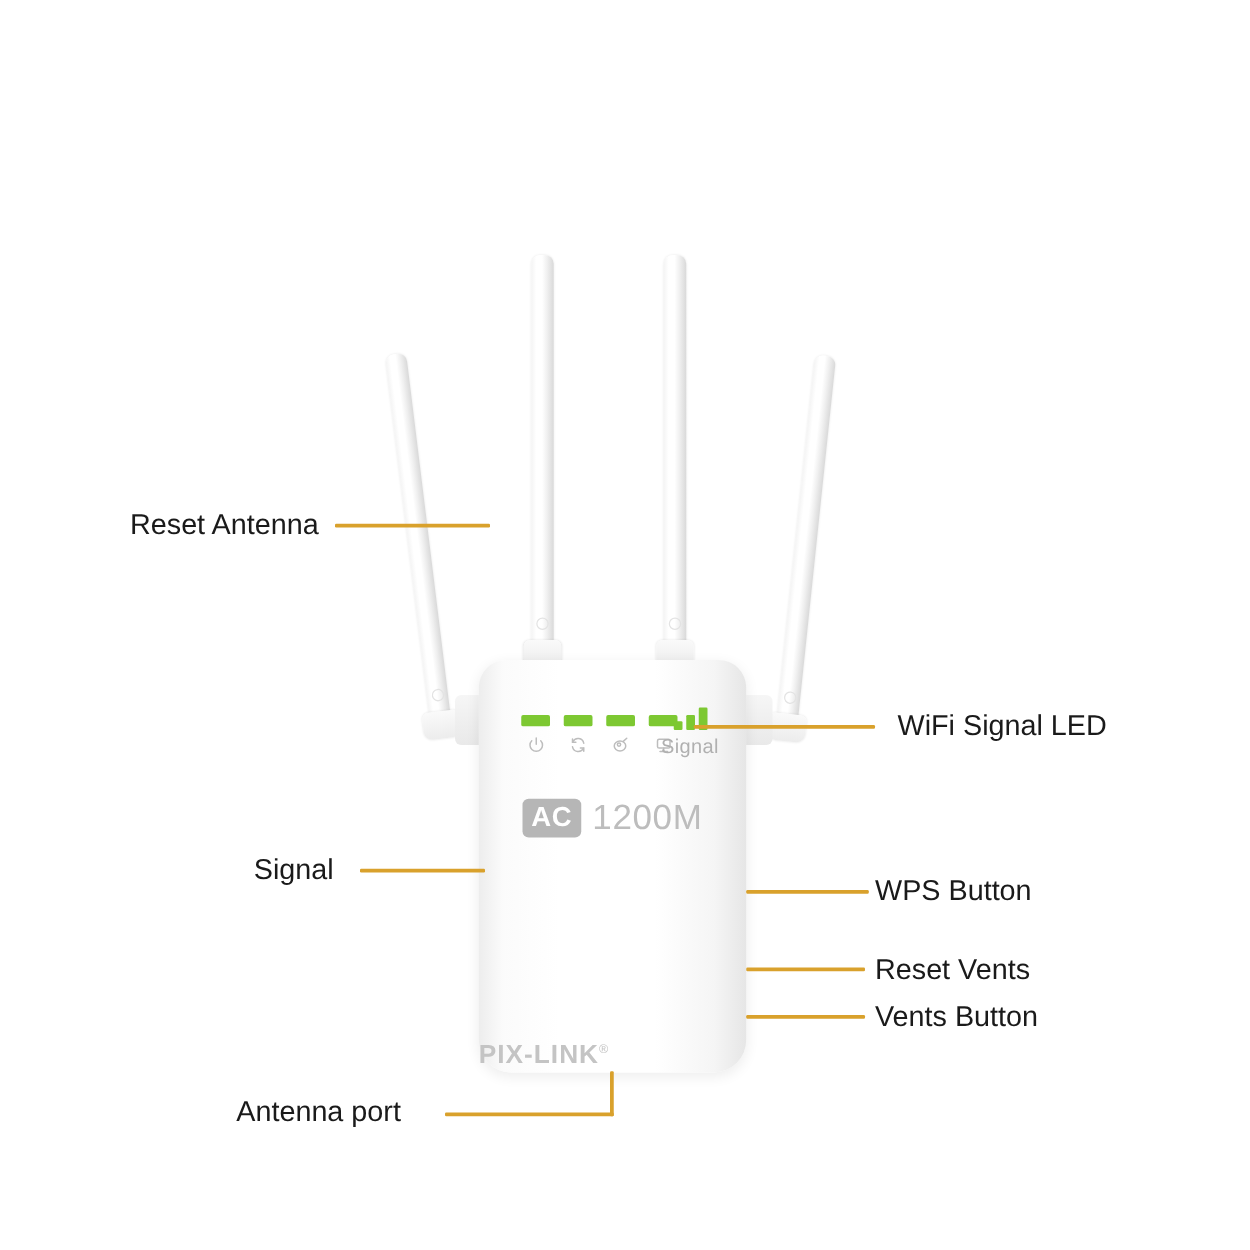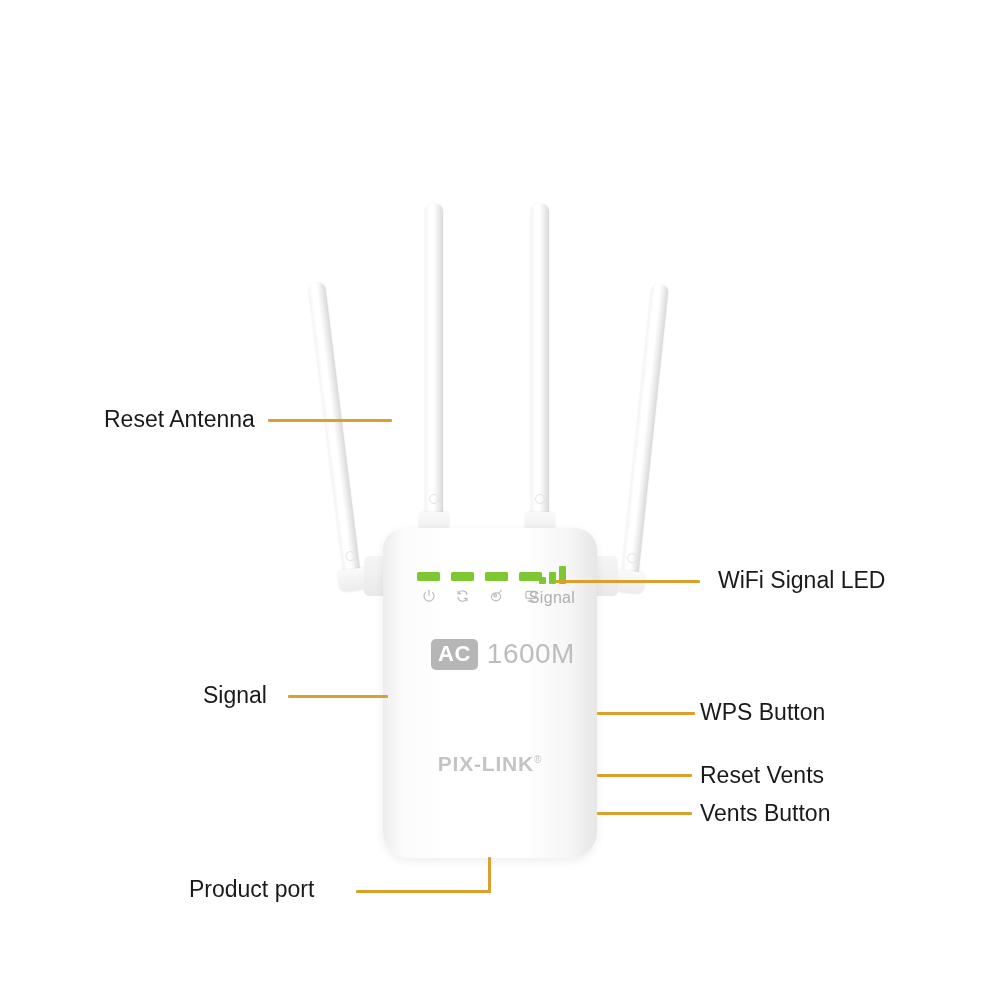--- a/index.html
+++ b/index.html
@@ -140,21 +140,21 @@
   .signal-label {
     margin-top: 5px;
     font-size: 16px;
     color: #b0b0b0;
     letter-spacing: 0.3px;
   }
 
   
   .ac-line {
     position: absolute;
-    left: 396px;
+    left: 383px;
     top: 638px;
     width: 214px;
     display: flex;
     align-items: center;
     justify-content: center;
     gap: 9px;
   }
   .ac-badge {
     background: #b6b6b6;
     color: #ffffff;
@@ -168,23 +168,23 @@
   .ac-speed {
     font-size: 28px;
     color: #bdbdbd;
     letter-spacing: 0.5px;
   }
 
   
   .brand {
     position: absolute;
     left: 383px;
-    top: 752px;
+    top: 832px;
     width: 214px;
-    text-align: center;
+    text-align: left;
     font-size: 21px;
     font-weight: bold;
     color: #c4c4c4;
     letter-spacing: 0.8px;
   }
   .brand sup { font-size: 10px; font-weight: normal; }
 
   
   .callout-label {
     position: absolute;
@@ -289,35 +289,35 @@
       <div class="signal-bars">
         <span class="sbar b1"></span>
         <span class="sbar b2"></span>
         <span class="sbar b3"></span>
       </div>
       <div class="signal-label">Signal</div>
     </div>
 
     <div class="ac-line">
       <span class="ac-badge">AC</span>
-      <span class="ac-speed">1600M</span>
+      <span class="ac-speed">1200M</span>
     </div>
 
     <div class="brand">
       <span>PIX-LINK</span><sup>®</sup>
     </div>
   </div>
 
   <div class="callout-label" style="left:104px; top:406px;">Reset Antenna</div>
   <div class="leader" style="left:268px; top:419px; width:124px;"></div>
 
   <div class="callout-label" style="left:203px; top:682px;">Signal</div>
   <div class="leader" style="left:288px; top:695px; width:100px;"></div>
 
-  <div class="callout-label" style="left:189px; top:876px;">Product port</div>
+  <div class="callout-label" style="left:189px; top:876px;">Antenna port</div>
   <div class="leader" style="left:356px; top:890px; width:135px;"></div>
   <div class="leader-v" style="left:488px; top:857px; height:36px;"></div>
 
   <div class="leader" style="left:555px; top:580px; width:145px;"></div>
   <div class="callout-label" style="left:718px; top:567px;">WiFi Signal LED</div>
 
   <div class="leader" style="left:597px; top:712px; width:98px;"></div>
   <div class="callout-label" style="left:700px; top:699px;">WPS Button</div>
 
   <div class="leader" style="left:597px; top:774px; width:95px;"></div>

